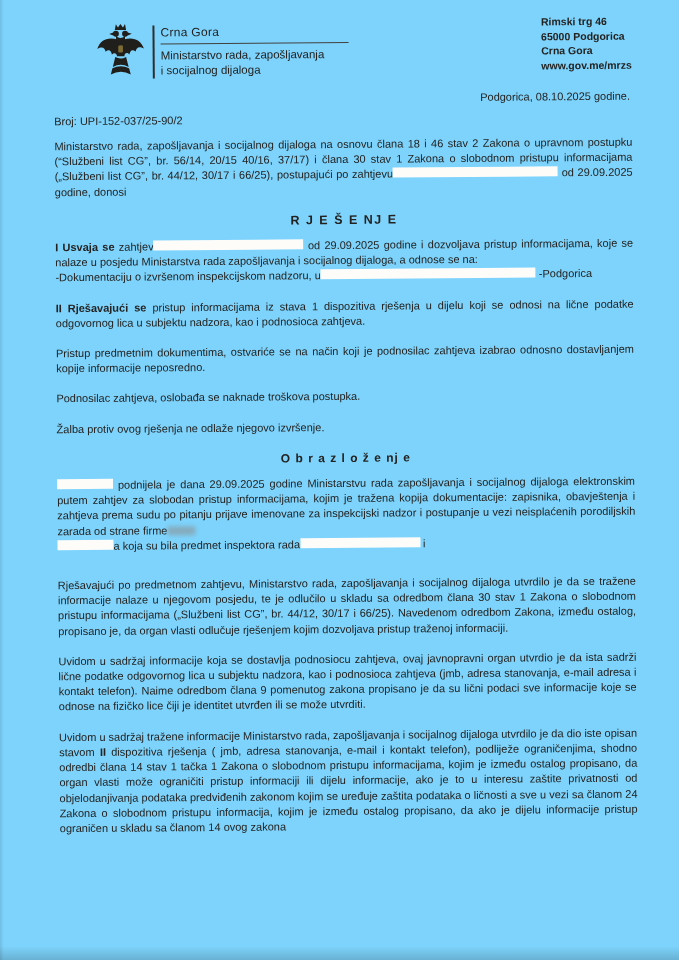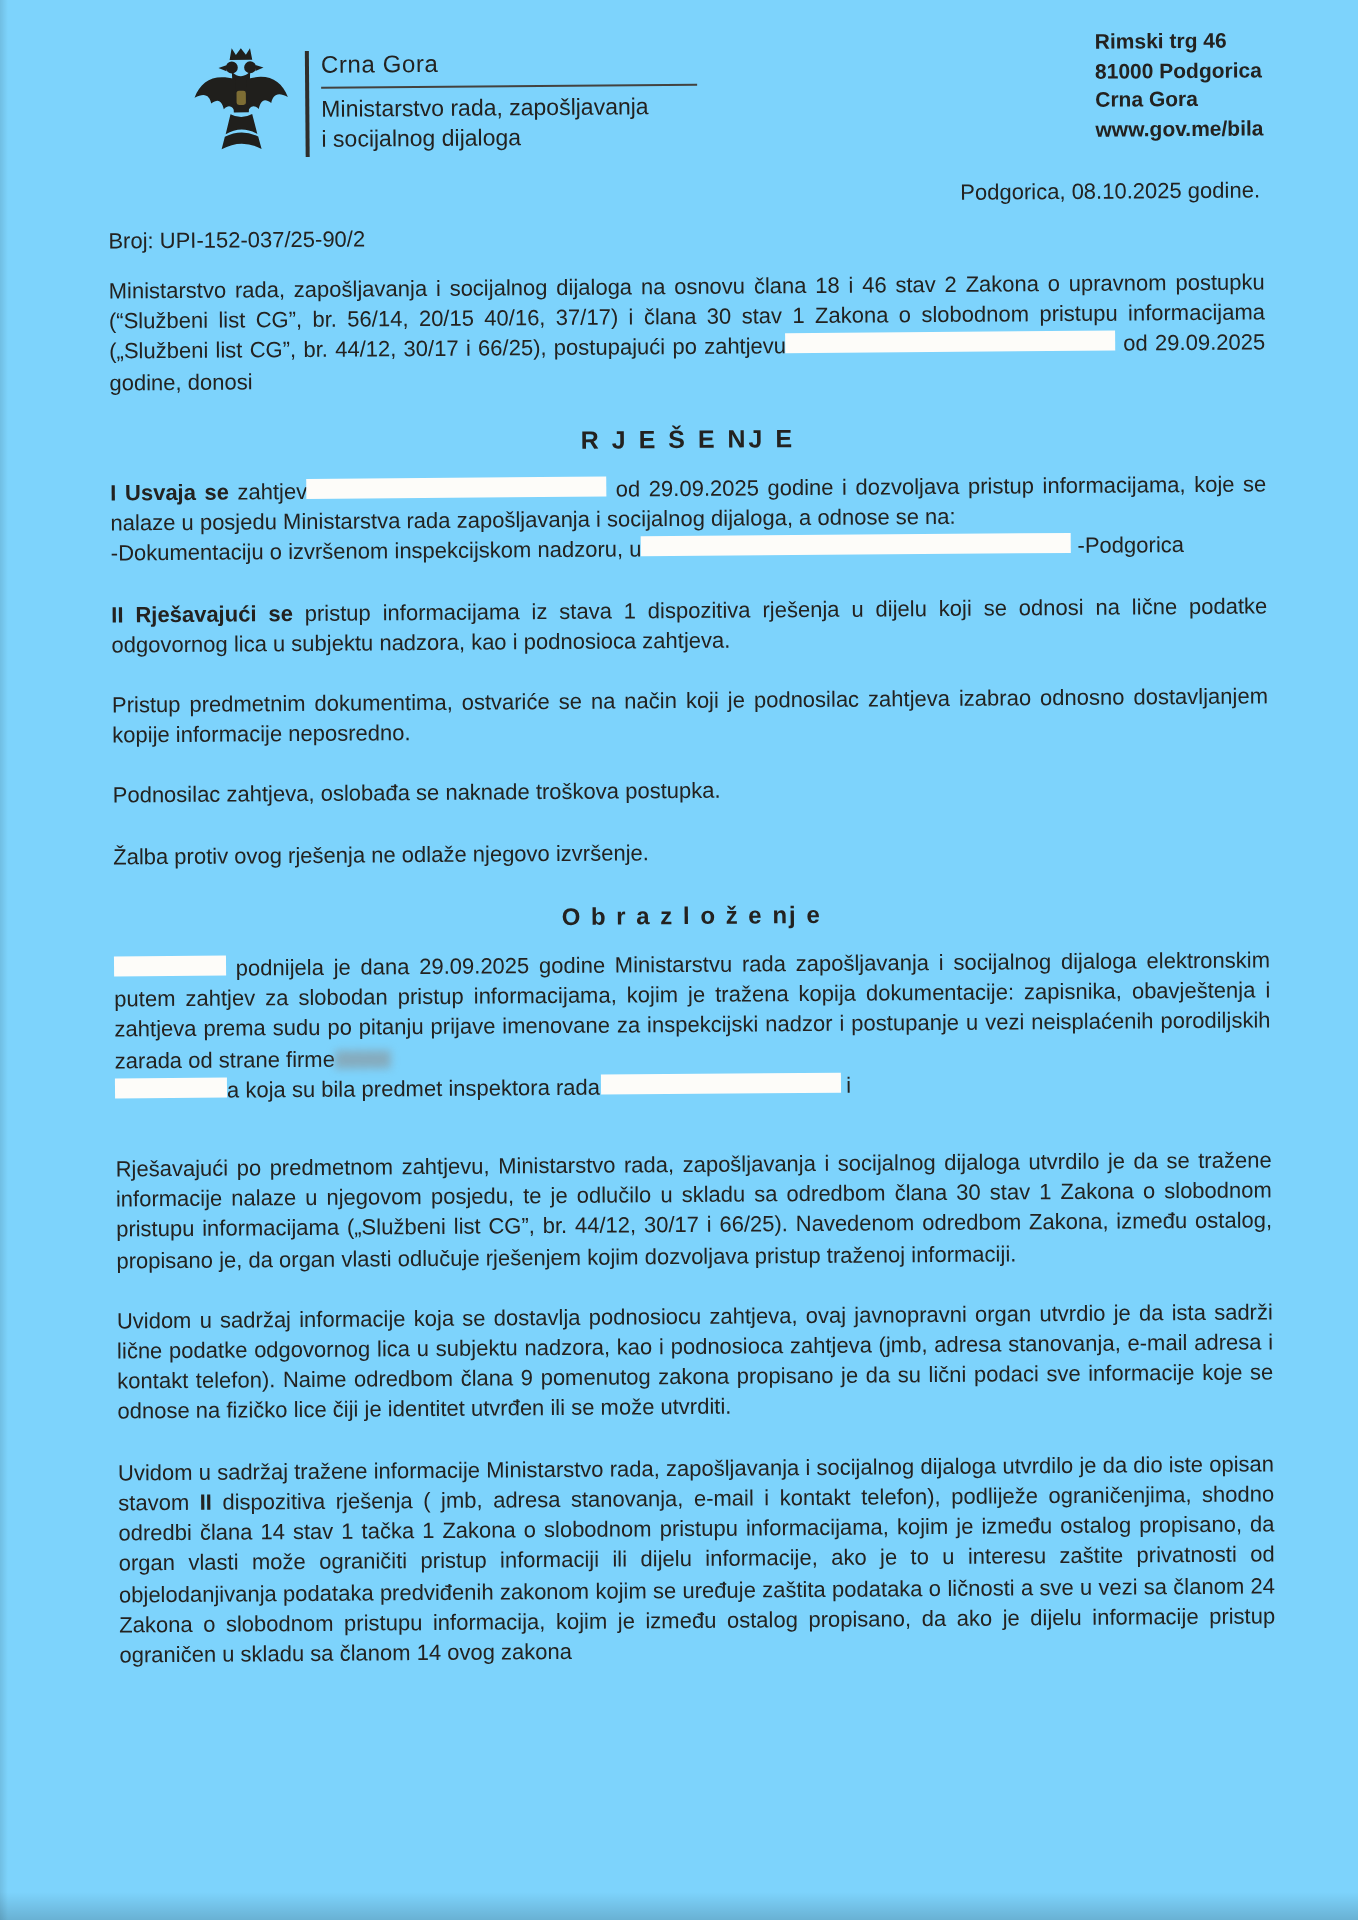--- a/index.html
+++ b/index.html
@@ -64,23 +64,23 @@
     </div>
     <div class="vrule"></div>
     <div class="ministry-block">
       <div class="country">Crna Gora</div>
       <div class="hrule"></div>
       <div>Ministarstvo rada, zapošljavanja</div>
       <div>i socijalnog dijaloga</div>
     </div>
     <div class="address-block">
       <div>Rimski trg 46</div>
-      <div>81000 Podgorica</div>
+      <div>65000 Podgorica</div>
       <div>Crna Gora</div>
-      <div>www.gov.me/bila</div>
+      <div>www.gov.me/mrzs</div>
     </div>
 
     <div class="place-date">Podgorica, 08.10.2025 godine.</div>
     <div class="case-number">Broj: UPI-152-037/25-90/2</div>
 
     <main class="body-text">
 
       <p><span>Ministarstvo rada, zapošljavanja i socijalnog dijaloga na osnovu člana 18 i 46 stav 2 Zakona o upravnom postupku (“Službeni list CG”, br. 56/14, 20/15 40/16, 37/17) i člana 30 stav 1 Zakona o slobodnom pristupu informacijama („Službeni list CG”, br. 44/12, 30/17 i 66/25), postupajući po zahtjevu</span><span class="redact w165"></span><span> od 29.09.2025 godine, donosi</span></p>
 
       <h1 class="doc-title">R J E Š E NJ E</h1>

